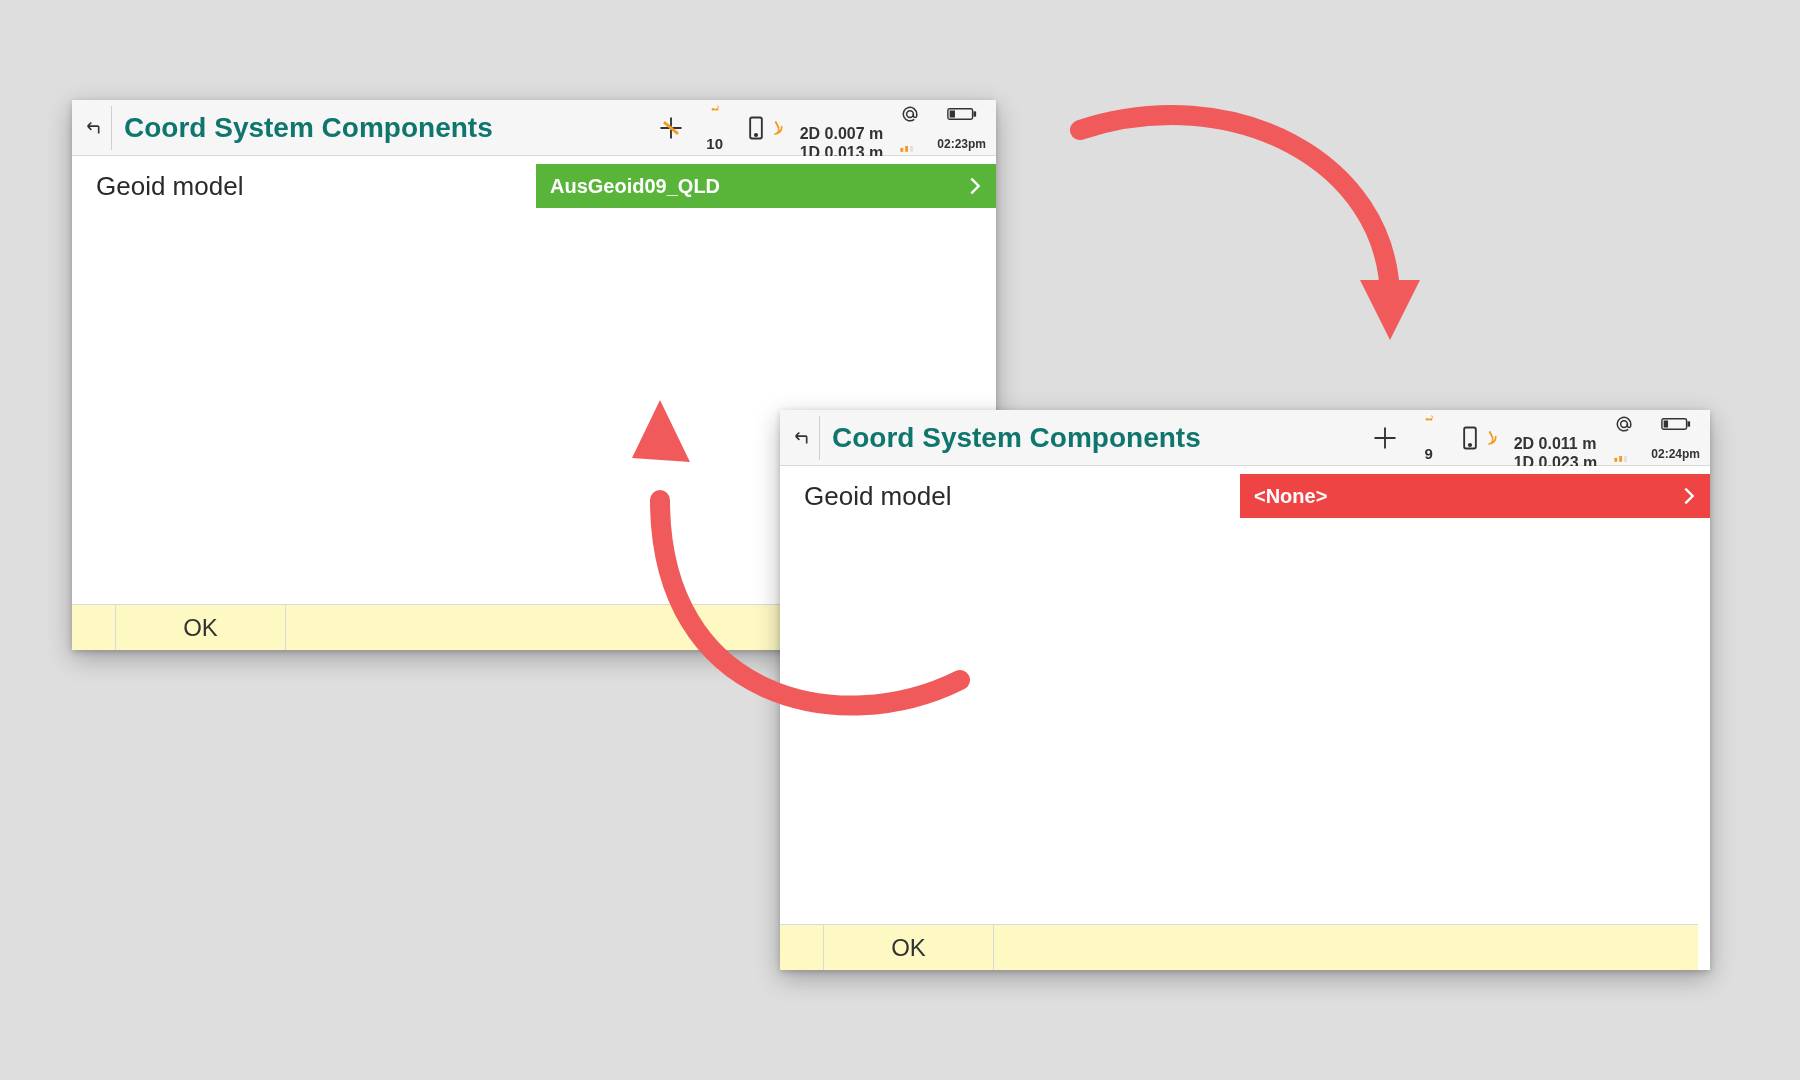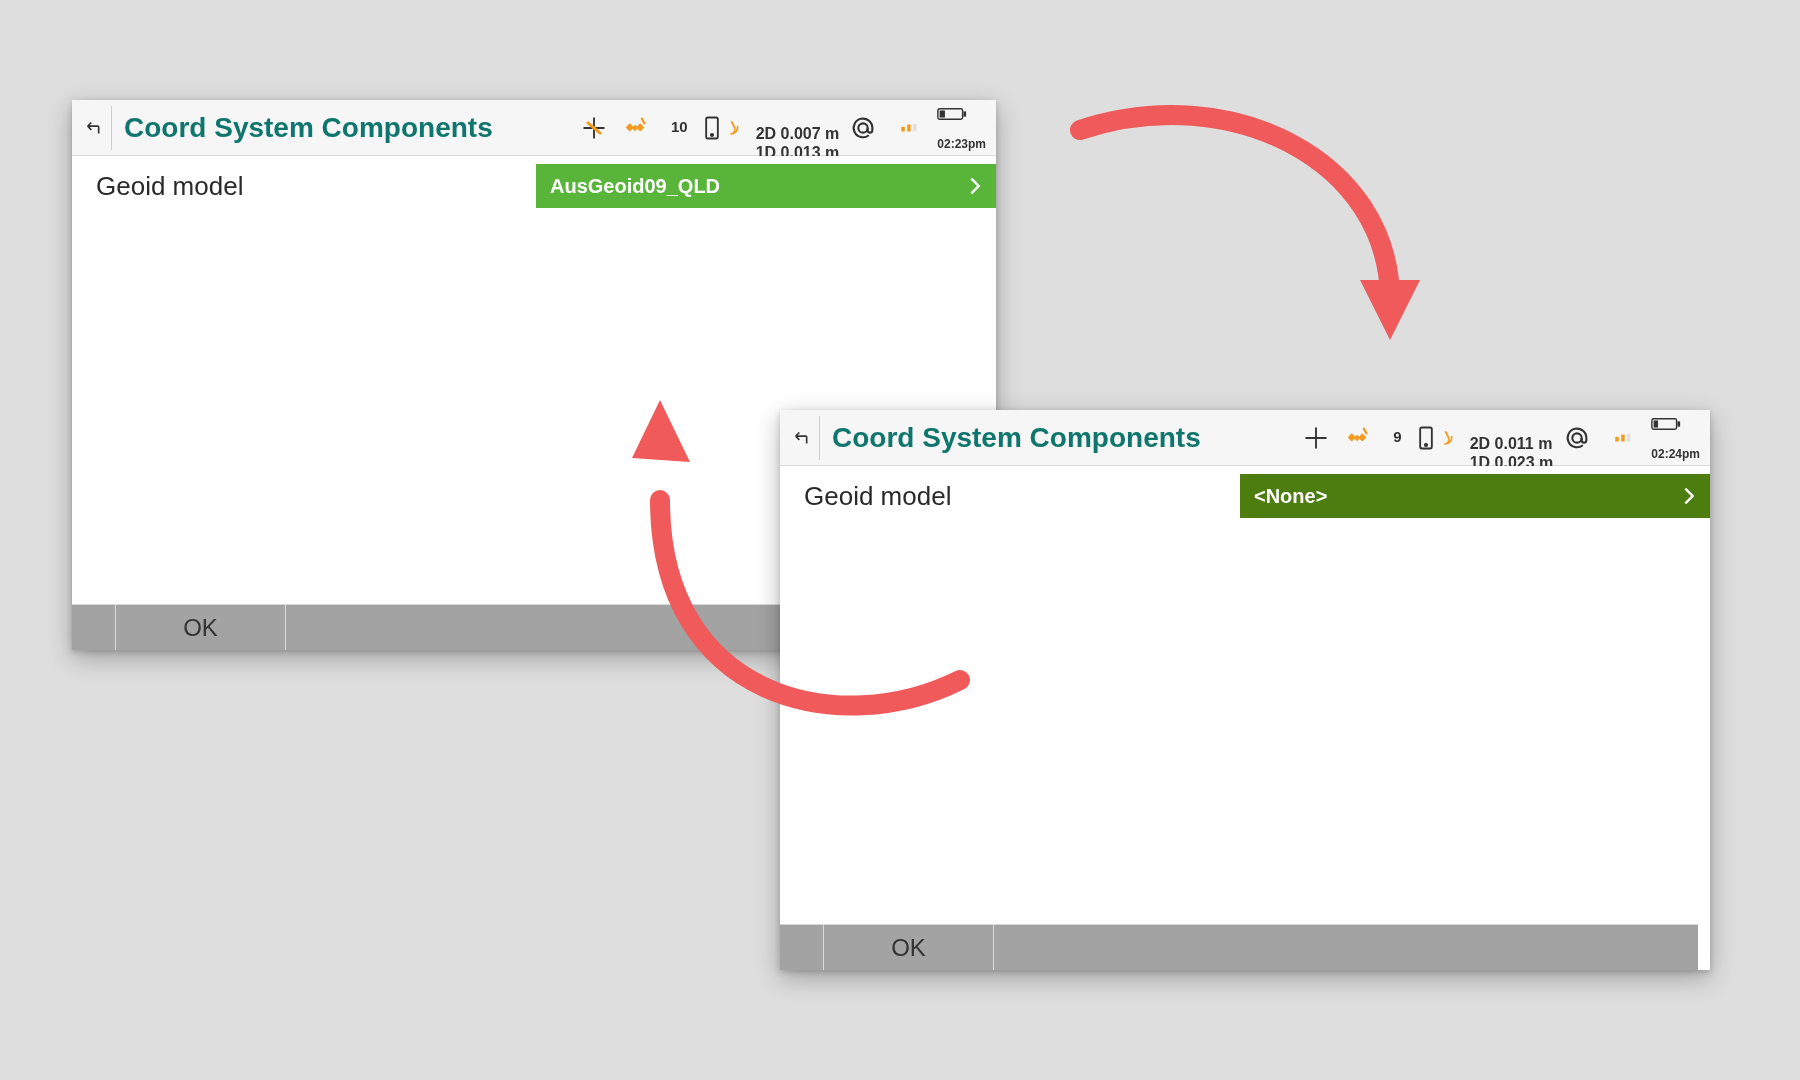--- a/index.html
+++ b/index.html
@@ -38,36 +38,36 @@
   .title {
     font-weight: 700;
     font-size: 28px;
     color: #0f766e;
     white-space: nowrap;
     margin-right: auto;
   }
   .status-group { display: flex; align-items: center; gap: 10px; }
 
   .ico-slot {
-    display: flex; flex-direction: row; align-items: center; justify-content: center;
+    display: flex; flex-direction: column; align-items: center; justify-content: center;
     min-width: 34px; height: 48px;
     color: #333;
     font-size: 14px; font-weight: 600; gap: 22px;
   }
   .ico-slot svg { width: 28px; height: 28px; }
   .sat-count { font-size: 15px; font-weight: 700; color: #333; margin-top: -2px; }
 
   .precision {
     display: flex; flex-direction: column; justify-content: center;
     font-size: 16px; font-weight: 700; color: #333; line-height: 1.15;
     white-space: nowrap;
     margin-top: 32px;
   }
 
-  .clock-col { display:flex; flex-direction:column; align-items:flex-start; gap:14px; }
+  .clock-col { display:flex; flex-direction:column; align-items:center; gap:14px; }
   .clock-col svg { width:30px; height:18px; }
   .time-text { font-size: 12px; font-weight:700; color:#333; }
 
   
   .body-area {
     position: relative;
     background:#fff;
     padding-left:14px;
   }
   .row1 {
@@ -85,32 +85,32 @@
     height: 44px;
     background: #59b43a;
     color: #fff;
     display:flex; align-items:center; justify-content:flex-start;
     padding: 0 48px 0 14px;
     font-size: 20px;
     font-weight: 700;
     position: relative;
     cursor: pointer;
   }
-  .pick-btn.dim { background:#4d7c0f; }
+  .pick-btn.dim { background:#ef4444; }
   .pick-btn .chev {
     position:absolute; right:10px; top:50%; transform:translateY(-50%);
     width: 22px; height: 22px;
   }
   .pick-btn .chev svg { width:22px; height:22px; stroke:#fff; stroke-width:2.6; fill:none; }
 
   
   .ftr {
     position:absolute; left:0; right:12px; bottom:0;
     height: 46px;
-    background:#a3a3a3;
+    background:#fef9c3;
     border-top:1px solid #d9d9d9;
     display:flex;
   }
   .ftr-spacer { width:44px; border-right:1px solid #d9d9d9; }
   .ok-btn {
     width: 170px;
     border-right:1px solid #d9d9d9;
     display:flex; align-items:center; justify-content:center;
     font-size: 24px; color:#333;
     cursor: pointer;

